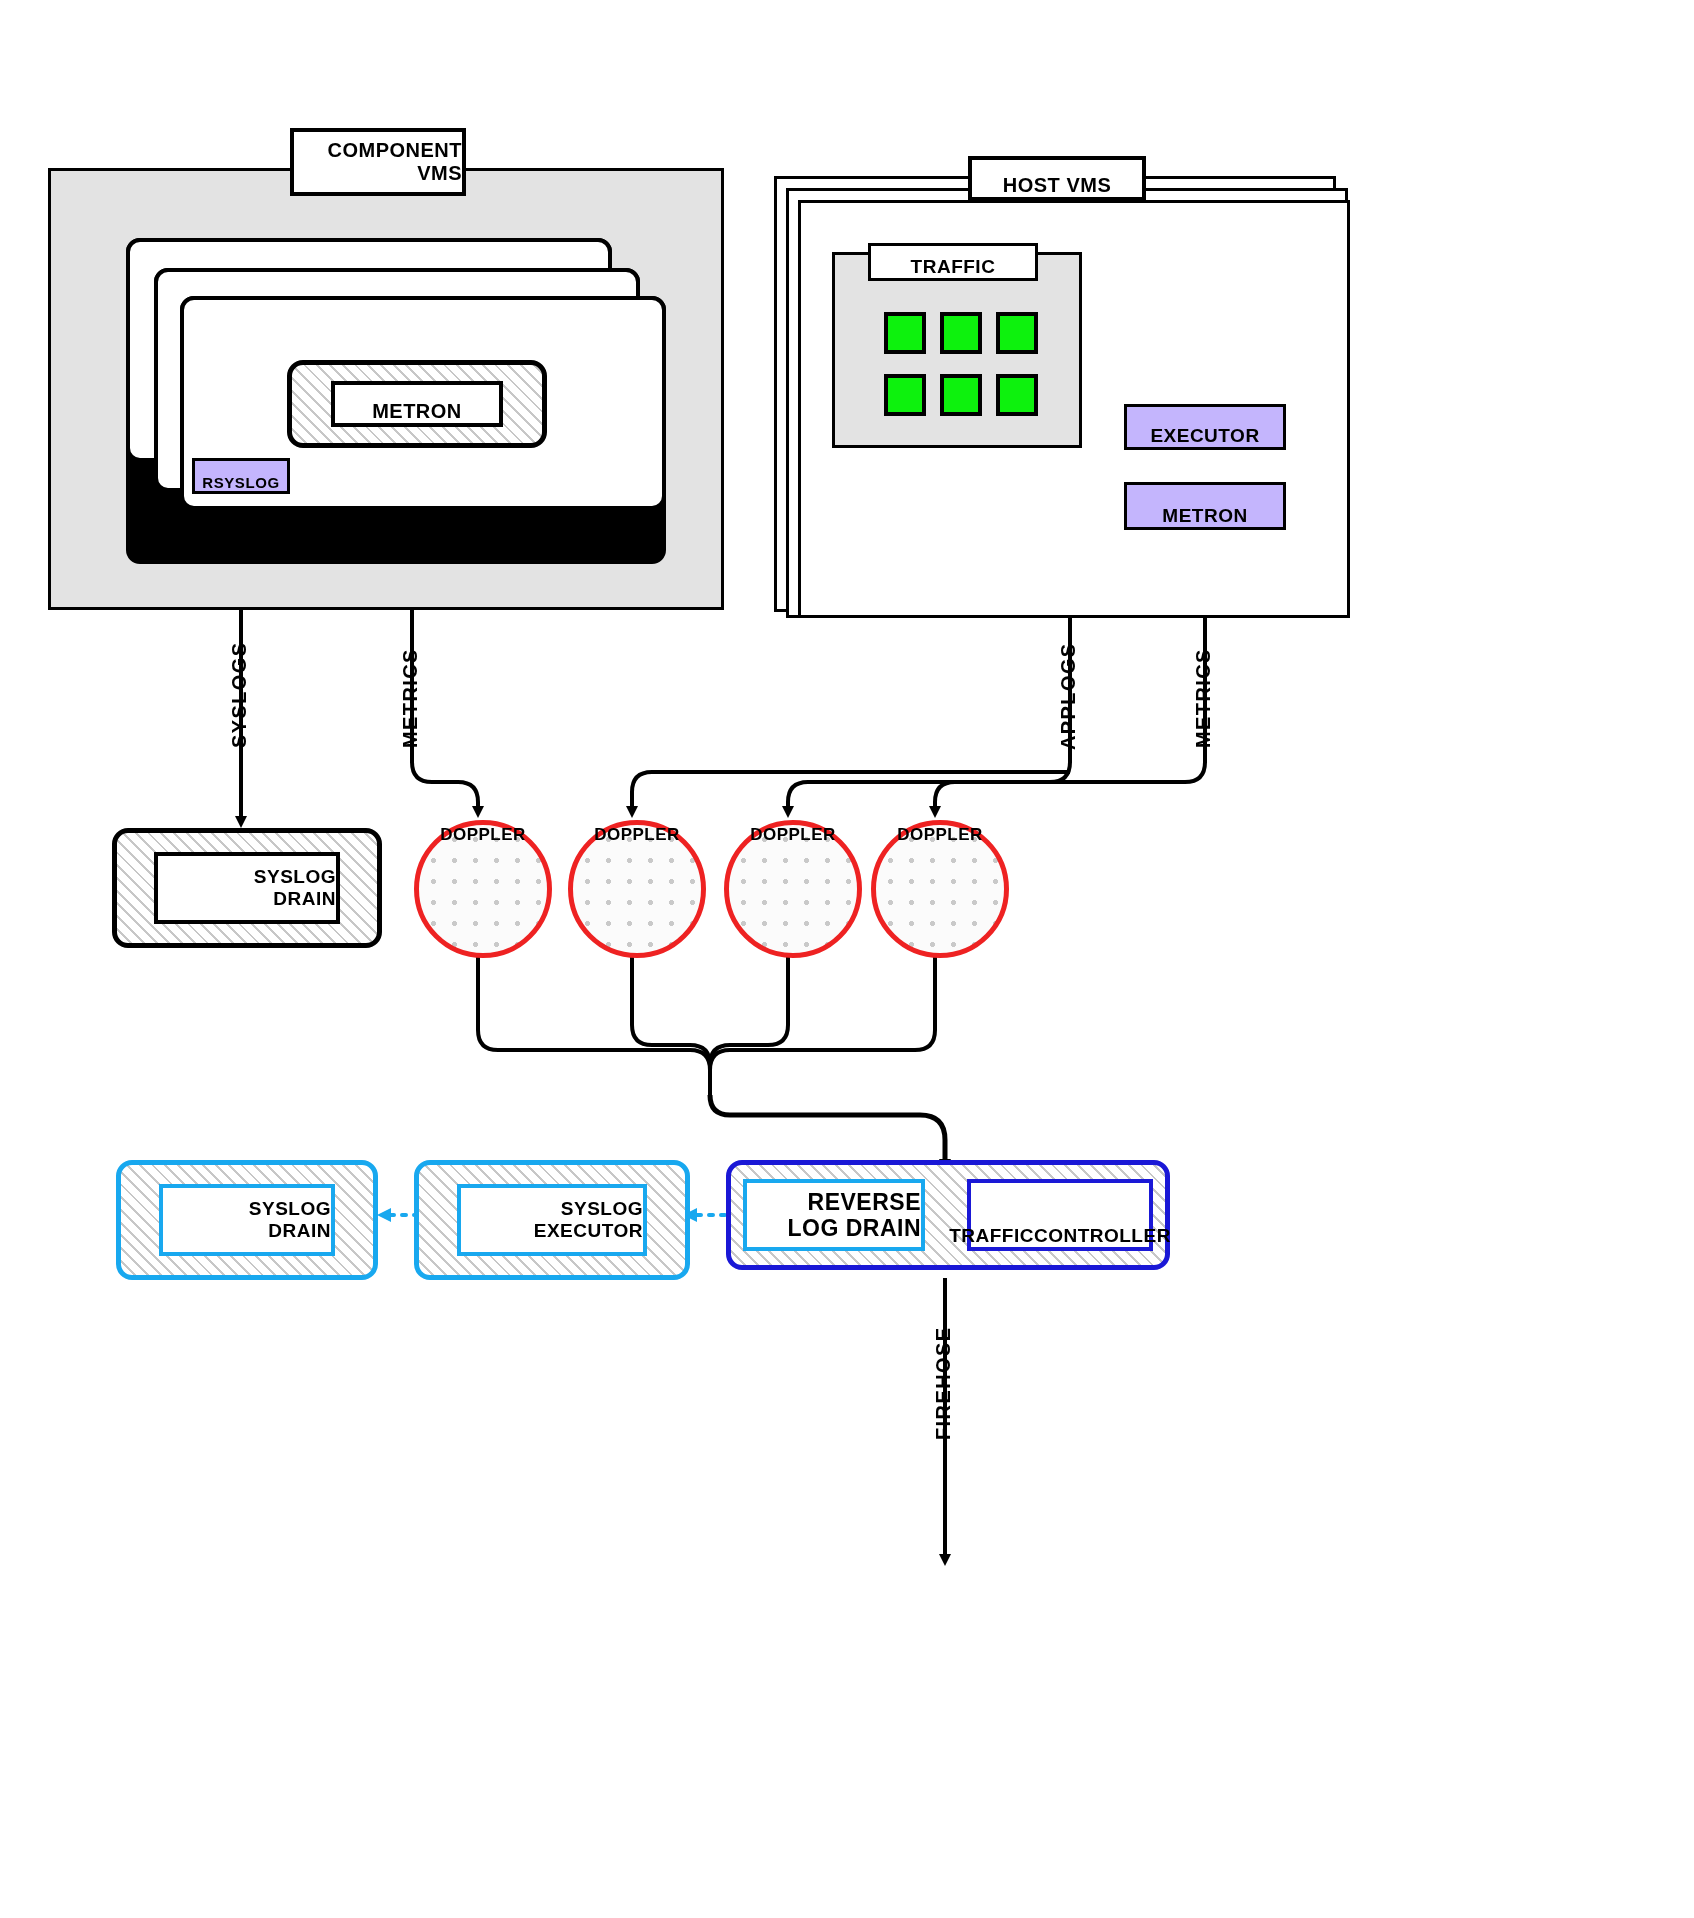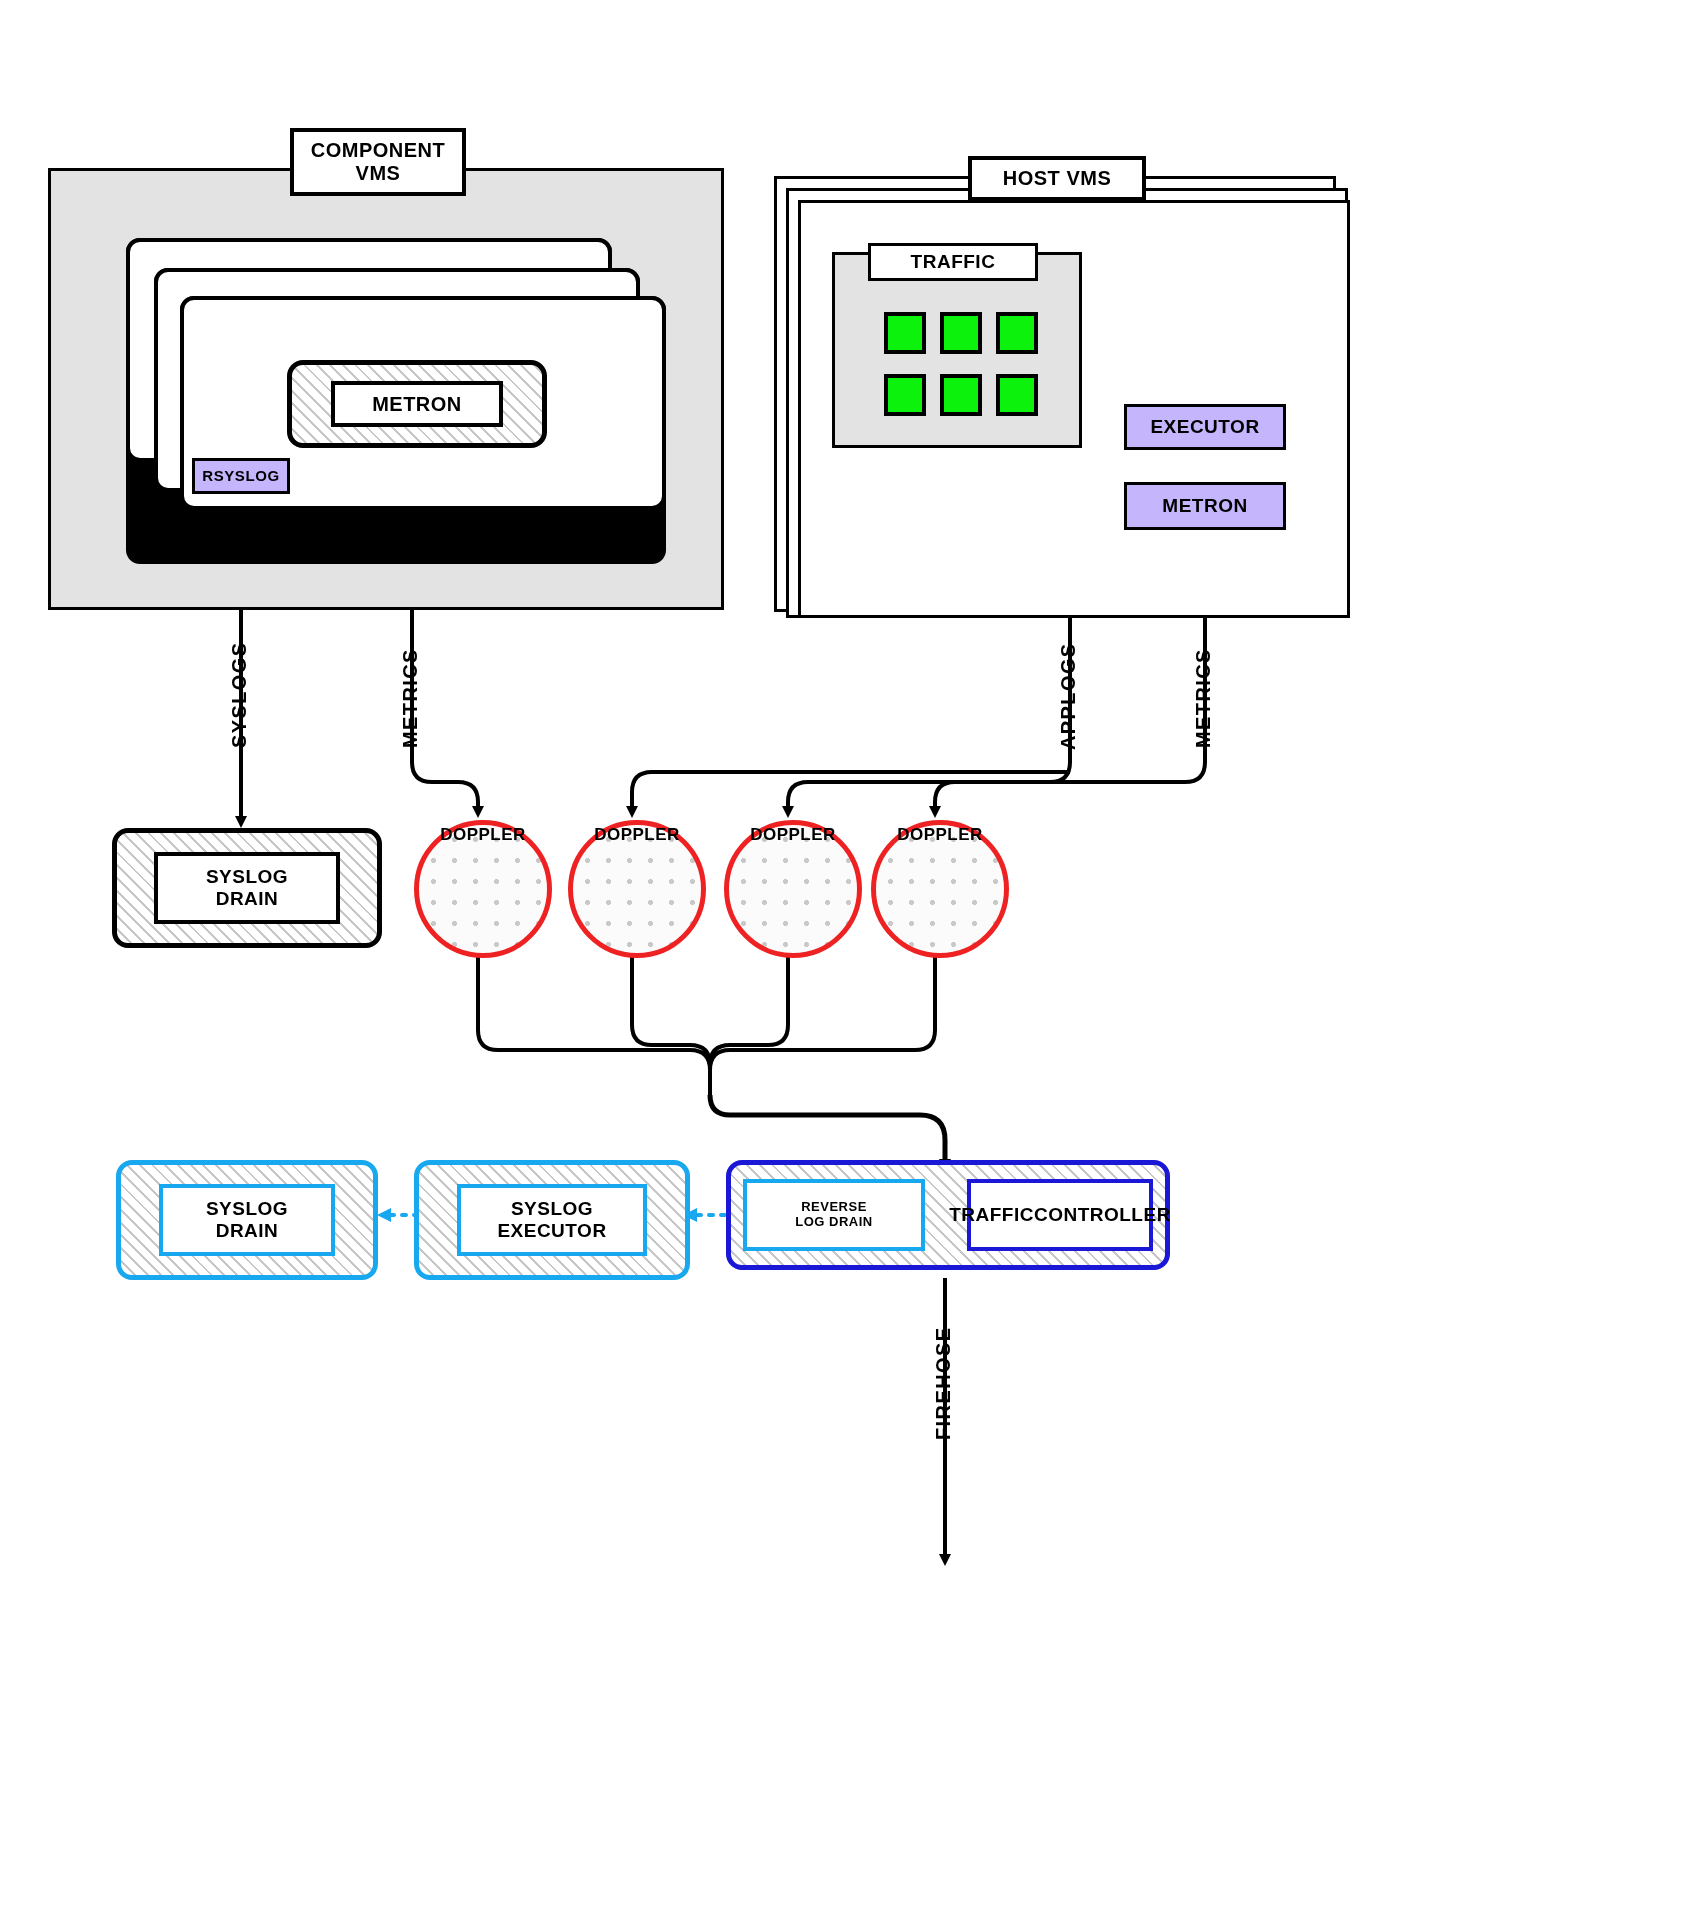--- a/index.html
+++ b/index.html
@@ -1,21 +1,21 @@
 <!DOCTYPE html>
 <html><head>
 <meta charset="utf-8">
 <style>
   html,body{margin:0;padding:0;background:#ffffff;}
   body{font-family:"Liberation Sans",sans-serif;}
   #stage{position:relative;width:1694px;height:1918px;background:#fff;overflow:hidden;}
 
   svg#wires{position:absolute;left:0;top:0;width:1694px;height:1918px;pointer-events:none;}
 
-  .node{position:absolute;box-sizing:border-box;display:flex;align-items:center;justify-content:center;
+  .node{position:absolute;box-sizing:border-box;display:flex;align-items:flex-end;justify-content:center;
         text-align:center;font-weight:bold;color:#000;letter-spacing:.5px;line-height:1.15;}
 
   
   .grey-panel{background:#e3e3e3;border:3px solid #000;}
   .stack-card{background:#fff;border:4px solid #000;border-radius:14px;}
   .black-card{background:#000;border:4px solid #000;border-radius:14px;}
 
   .plain-box{background:#fff;border:4px solid #000;}
   .thin-box{background:#c4b5fd;border:3px solid #000;}
 
@@ -186,21 +186,21 @@
   </div>
 
   <div class="hatch hatch-wrap-cyan" style="position:absolute;left:414px;top:1160px;width:266px;height:110px;display:flex;align-items:center;justify-content:center;">
     <div class="node inner-white inner-cyan-border" style="position:relative;width:190px;height:72px;font-size:19px;flex-direction:column;">
       <span>SYSLOG</span>
       <span>EXECUTOR</span>
     </div>
   </div>
 
   <div class="hatch hatch-wrap-blue" style="position:absolute;left:726px;top:1160px;width:444px;height:110px;display:flex;align-items:center;justify-content:space-between;padding:0 12px;box-sizing:border-box;">
-    <div class="node inner-white inner-cyan-border" style="position:relative;width:182px;height:72px;font-size:13px;flex-direction:column;">
+    <div class="node inner-white inner-cyan-border" style="position:relative;width:182px;height:72px;font-size:23px;flex-direction:column;">
       <span>REVERSE</span>
       <span>LOG DRAIN</span>
     </div>
     <div class="node inner-white inner-blue-border" style="position:relative;width:186px;height:72px;font-size:19px;">
       <span>TRAFFIC</span>
       <span>CONTROLLER</span>
     </div>
   </div>
 
 </div>

